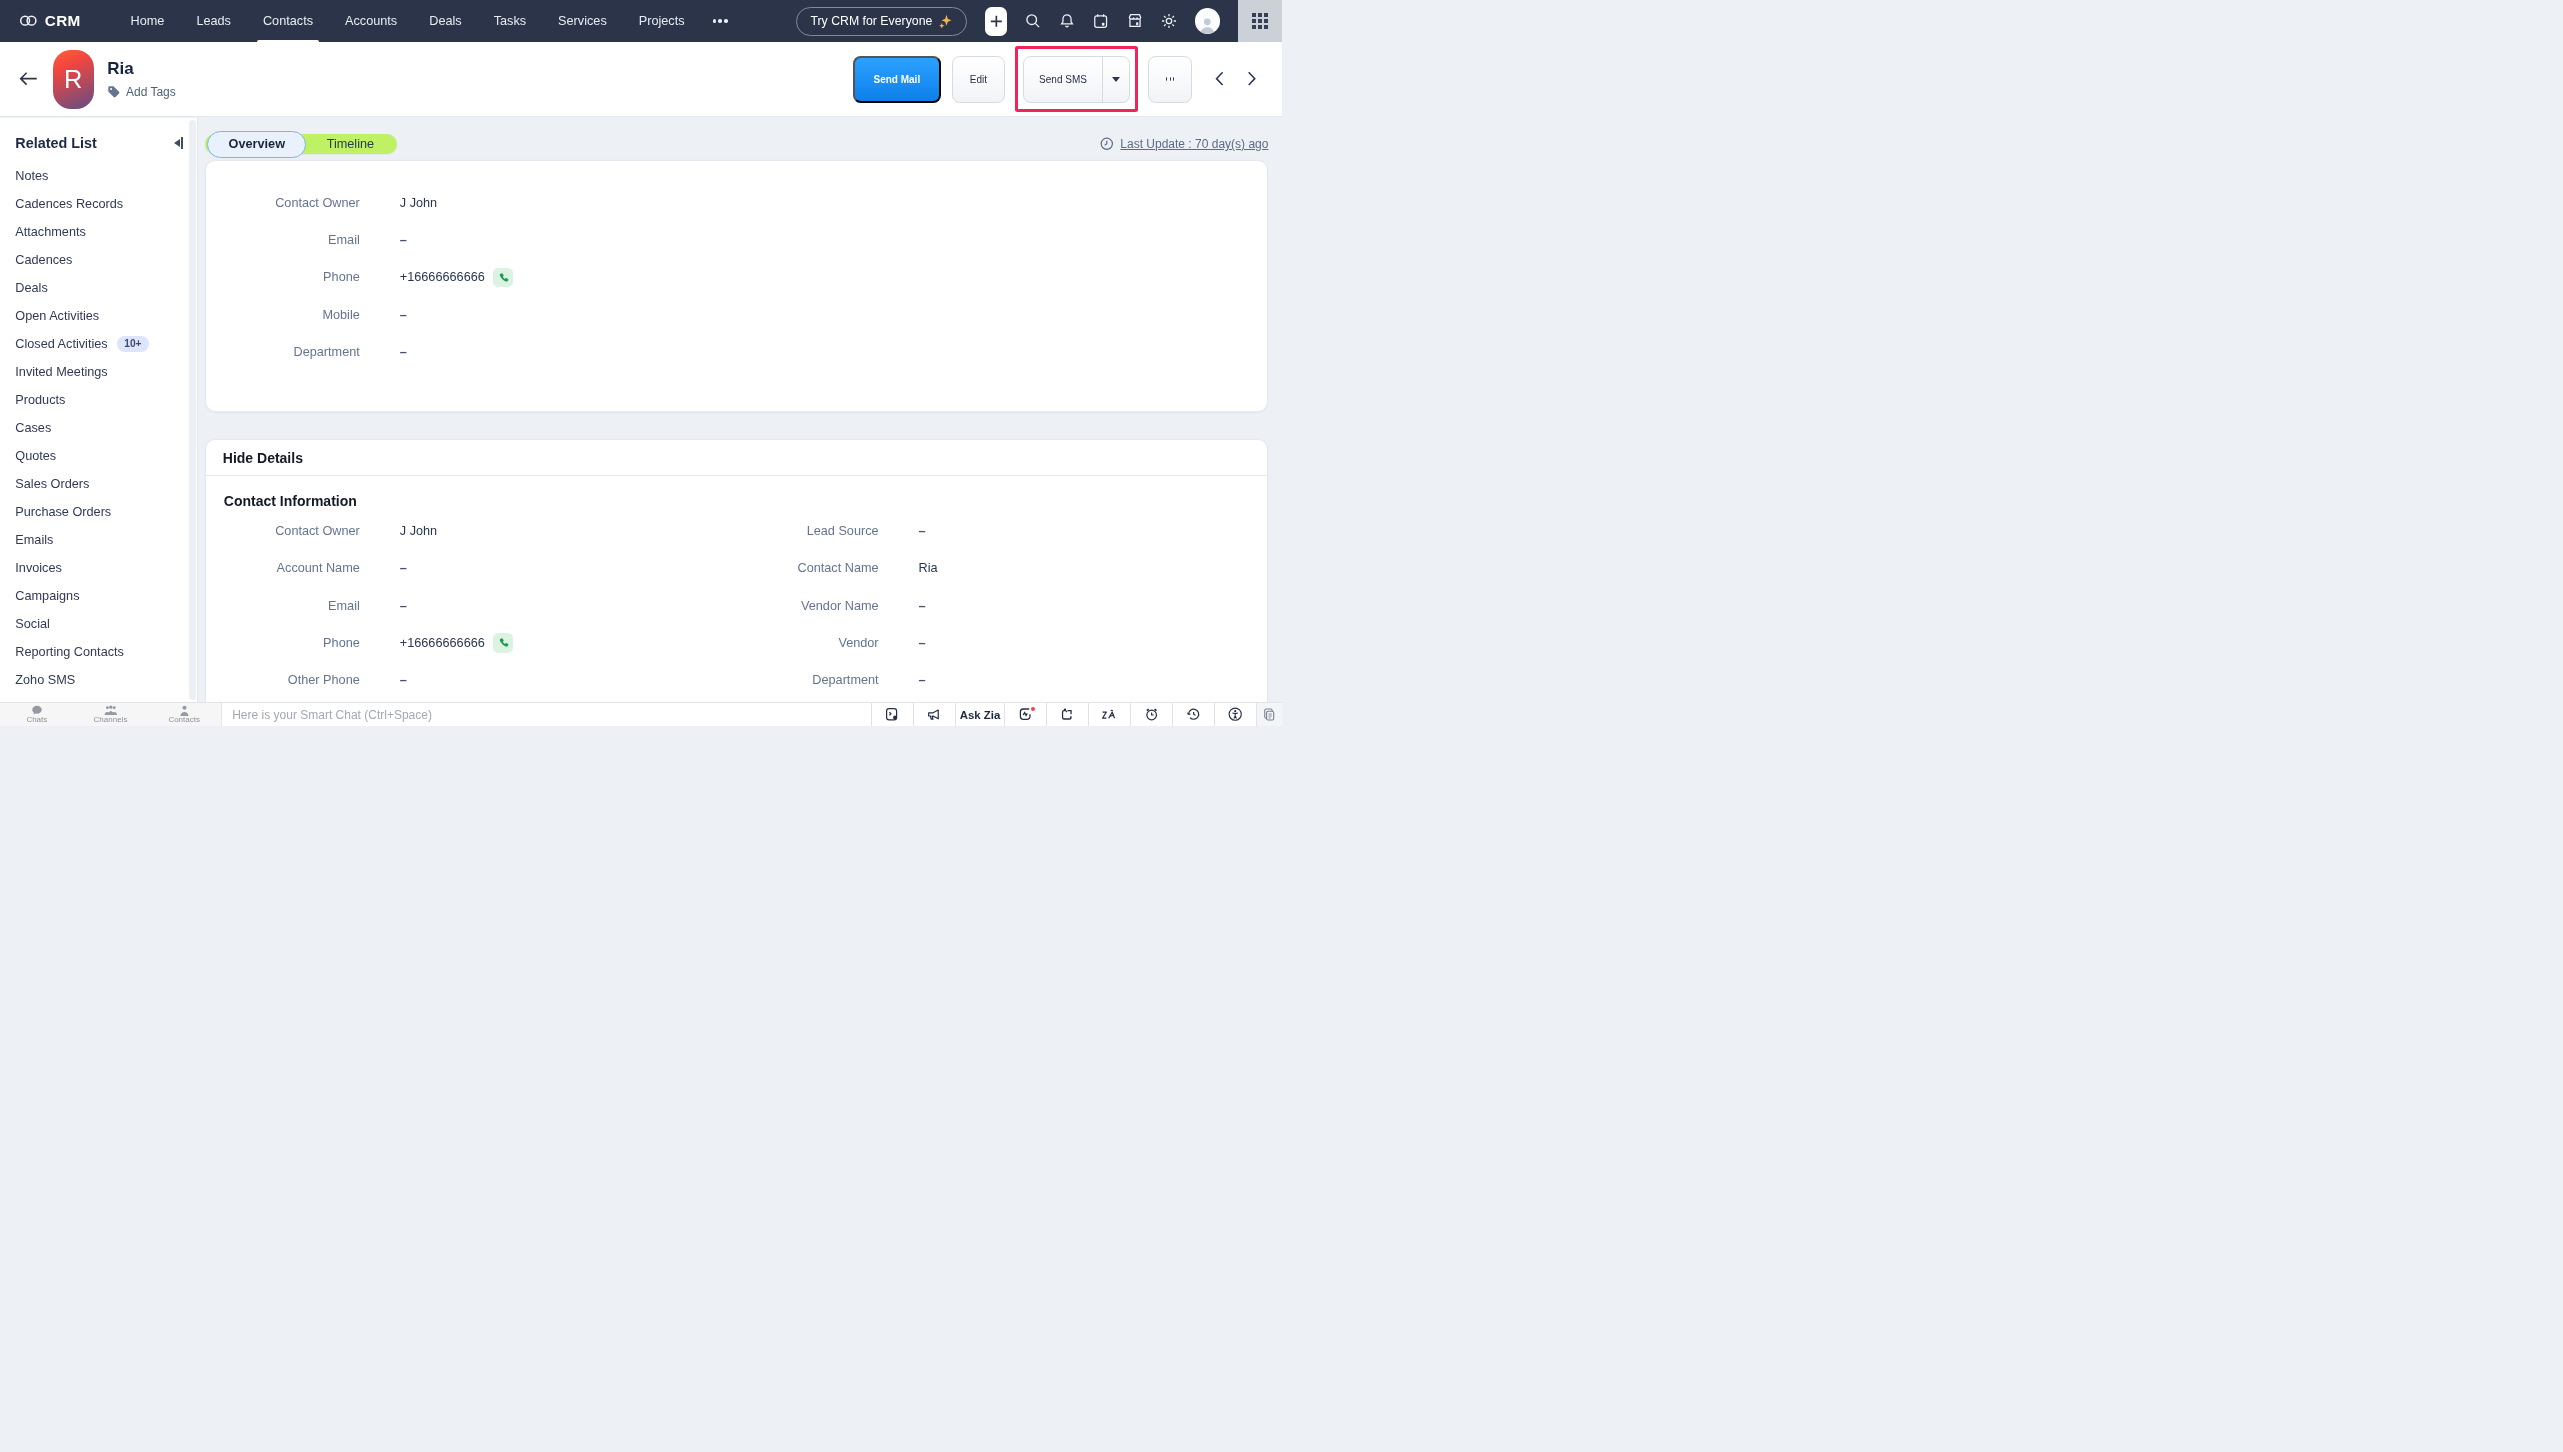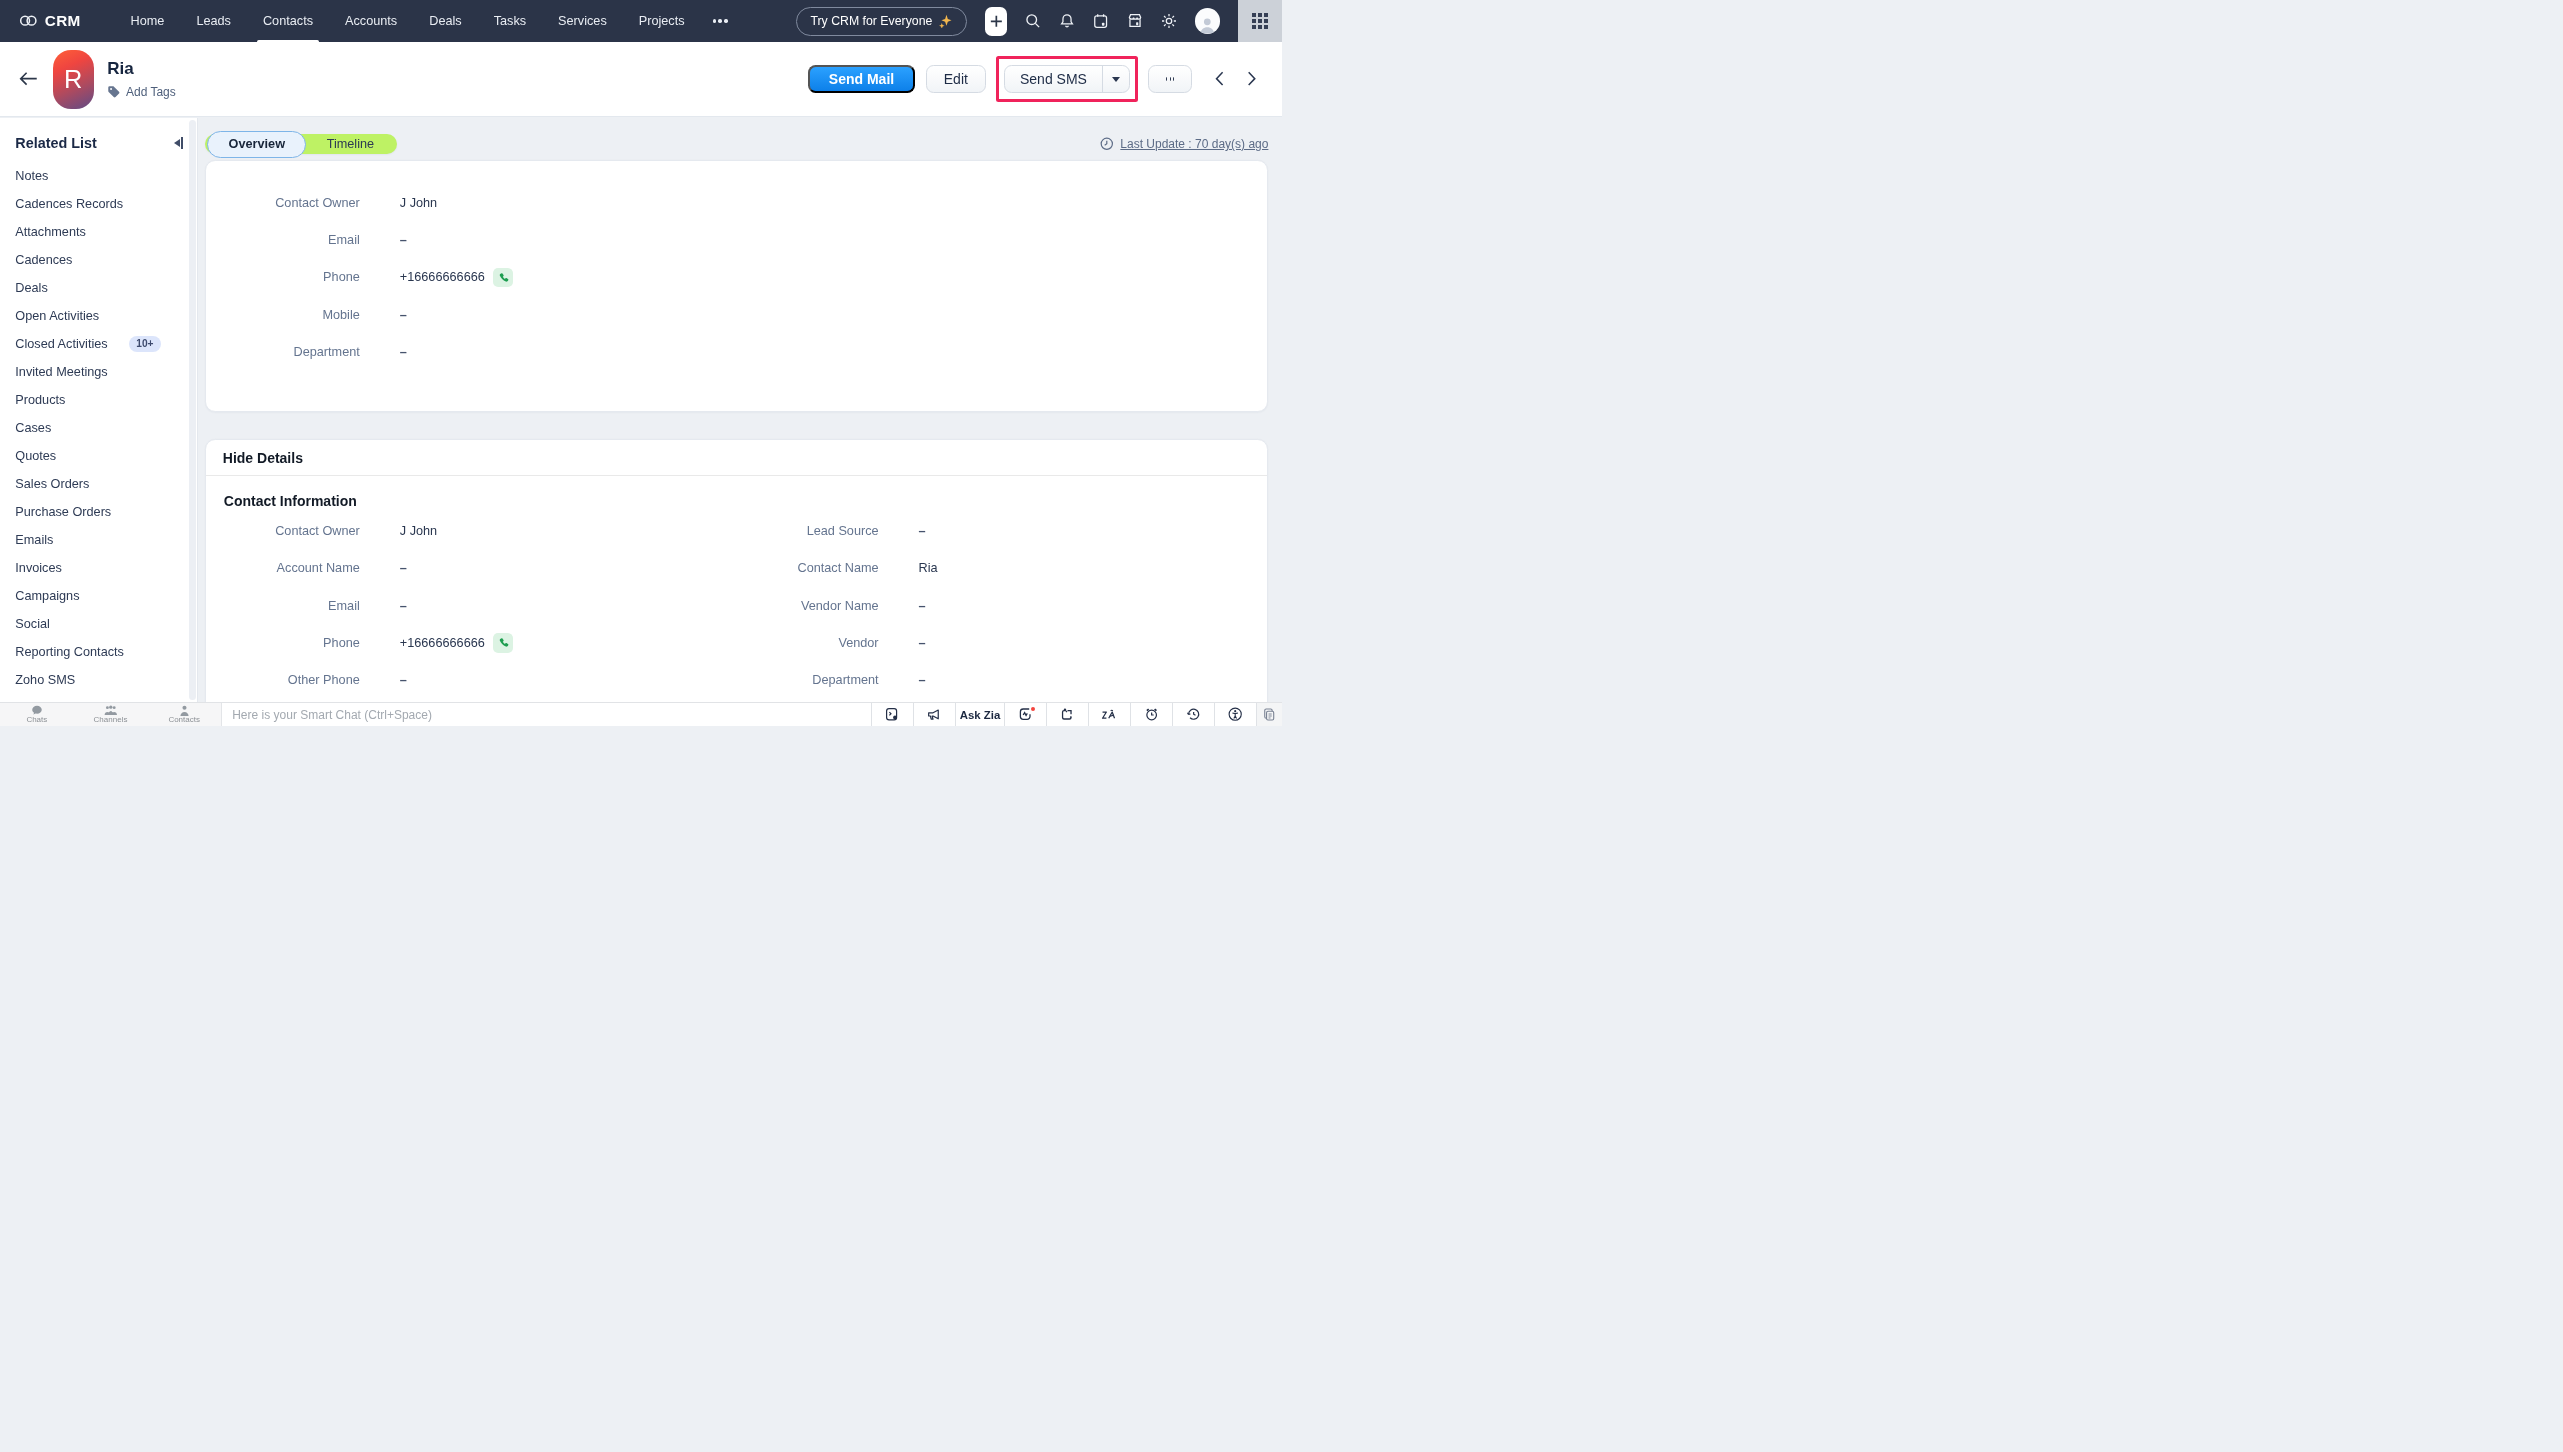--- a/index.html
+++ b/index.html
@@ -36,21 +36,21 @@
   .rec-header { position:absolute; top:42px; left:0; right:0; height:75px; background:#fff;
                 display:flex; align-items:center; padding:0 25.4px 0 15.3px; border-bottom:0.8px solid #e3e8ee; z-index:20; }
   .back-btn { width:25.4px; display:flex; align-items:center; justify-content:center; cursor:pointer; margin-right:12px; }
   .rec-avatar { width:41px; height:59px; border-radius:18px; color:#fff; font-size:25.4px;
                 display:flex; align-items:center; justify-content:center;
                 background:linear-gradient(155deg,#ff6038 0%,#ef4540 30%,#b04a5e 62%,#5f4b86 100%); }
   .rec-meta { margin-left:13.6px; }
   .rec-title { font-size:17px; font-weight:bold; color:#16253f; }
   .add-tags { display:flex; align-items:center; gap:5.1px; margin-top:6px; font-size:12px; color:#4e5f7b; cursor:pointer; }
   .rec-actions { margin-left:auto; display:flex; align-items:center; gap:11px; }
-  .btn { height:28px; border-radius:7.6px; font-size:14px; display:flex; align-items:center;
+  .btn { height:47px; border-radius:7.6px; font-size:10px; display:flex; align-items:center;
          justify-content:center; cursor:pointer; }
   .btn-primary { background:linear-gradient(#2ba1ff,#0d80e9); color:#fff; padding:0 18.6px; font-weight:bold; }
   .btn-plain { background:linear-gradient(#ffffff,#f1f4f7); border:0.8px solid #d5dbe3; color:#1e2c46; padding:0 17px; }
   .sms-wrap { position:relative; margin:0 6.8px; }
   .btn-split { display:flex; align-items:stretch; padding:0; }
   .split-main { padding:0 15.3px; display:flex; align-items:center; }
   .split-caret { width:27px; display:flex; align-items:center; justify-content:center; border-left:0.8px solid #d5dbe3; }
   .caret-down { width:0; height:0; border-left:4.2px solid transparent; border-right:4.2px solid transparent; border-top:5.1px solid #2a3750; }
   .annotation { position:absolute; left:-7.6px; right:-7.6px; top:-9.3px; bottom:-9.3px;
                 border:3.4px solid #f0235b; border-radius:2.5px; pointer-events:none; }
@@ -63,21 +63,21 @@
   .sidebar { position:absolute; top:118px; left:0; bottom:24px; width:198px; background:#fff;
              border-right:0.8px solid #e4e8ee; padding:17px 0 0 15.3px; z-index:5; }
   .sidebar::after { content:""; position:absolute; top:1.7px; bottom:1.7px; right:0.8px; width:7.6px;
              background:#eceff4; border-radius:4.2px; }
   .sb-heading { font-size:14.4px; font-weight:bold; color:#1b2946; }
   .sb-collapse { position:absolute; top:18.6px; right:13.6px; display:flex; align-items:center; cursor:pointer; }
   .sb-collapse .tri { width:0; height:0; border-top:4.2px solid transparent; border-bottom:4.2px solid transparent; border-right:6px solid #404d68; }
   .sb-collapse .bar { width:2.1px; height:12px; background:#404d68; margin-left:1.3px; }
   .sb-list { list-style:none; margin-top:11px; }
   .sb-item { font-size:12.7px; color:#2e3b55; line-height:28px; cursor:pointer; white-space:nowrap; }
-  .sb-badge { display:inline-block; margin-left:21px; background:#dce5fb; color:#3e4b6e;
+  .sb-badge { display:inline-block; margin-left:9px; background:#dce5fb; color:#3e4b6e;
               font-size:10.2px; font-weight:bold; line-height:15.3px; padding:0 7.6px; border-radius:8.5px; vertical-align:0.8px; }
   .sb-link { color:#1f7bf0; margin-top:2.5px; }
 
   
   .main { position:absolute; top:118px; left:198px; right:0; bottom:24px; overflow:hidden;
           background:#edf0f4; padding:0 13.6px 0 6.8px; }
   .tabs-row { margin-top:16px; display:flex; align-items:center; }
   .tabs { background:#bef264; border-radius:16px; height:20px; display:flex; align-items:center;
           padding:0 2.5px; box-shadow:0 0.8px 1.7px rgba(25,45,80,.06); }
   .tab { padding:0 20.3px; font-size:12.7px; color:#2c3a52; height:27px; display:flex; align-items:center;

